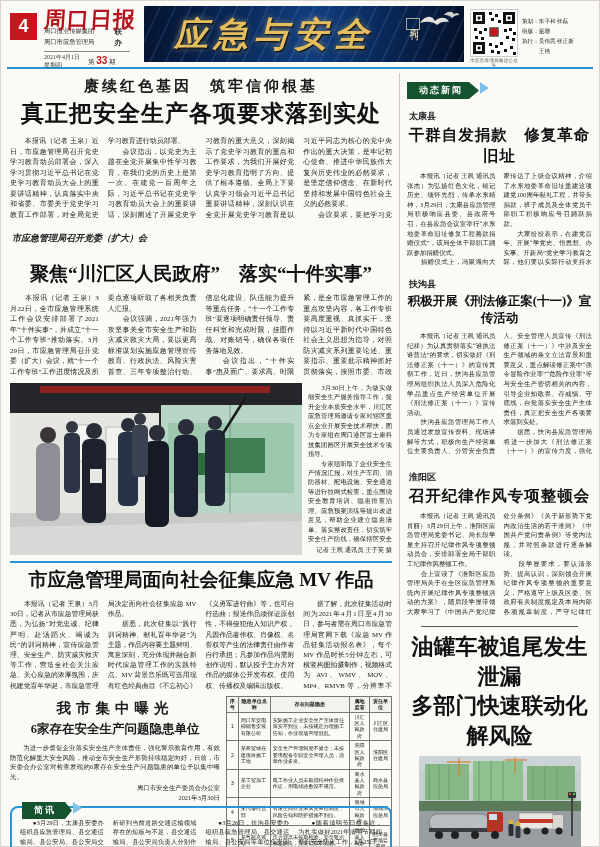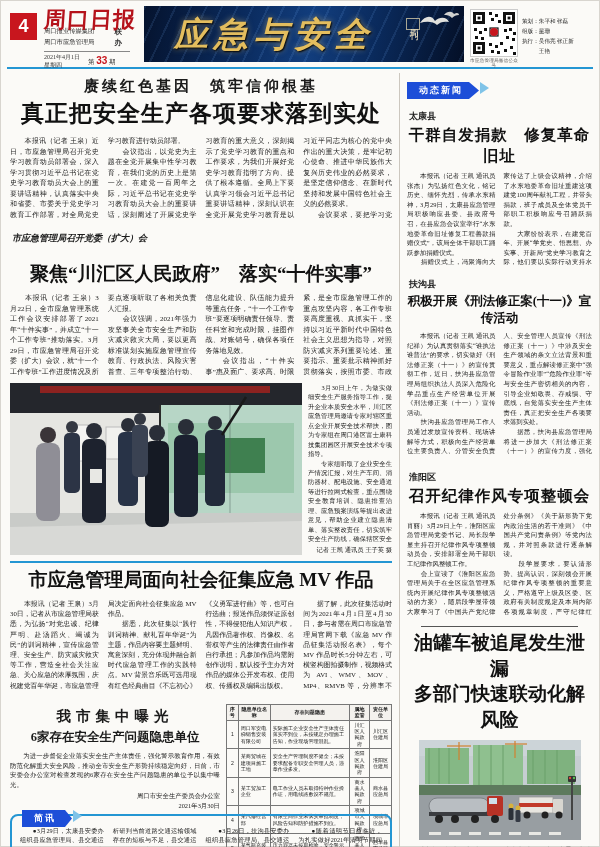--- a/index.html
+++ b/index.html
@@ -52,52 +52,52 @@
   .headline-xl{text-align:center;font-size:23px;font-weight:bold;letter-spacing:1px;margin:0 0 7px;color:#111;}
   .kicker2{font-size:9px;font-weight:bold;font-style:italic;margin:8px 0 16px 2px;}
   .headline-lg{text-align:center;font-size:19px;font-weight:bold;margin:2px 0 6px;color:#111;}
   
   .photo-row{display:flex;gap:6px;margin-top:6px;height:172px;}
   .photo-main{width:292px;flex:none;background:#ddd;}
   .photo-side{flex:1;display:flex;flex-direction:column;min-width:0;}
   .photo-side .body-text{font-size:6.3px;flex:1;}
   .photo-credit{text-align:right;font-size:6.3px;margin-top:2px;}
   
-  .bottom-row{display:flex;gap:6px;margin-top:8px;height:97px;}
+  .bottom-row{display:flex;gap:6px;height:97px;}
   .exposure{width:210px;flex:none;padding-top:3px;}
   .exp-t1{text-align:center;font-size:14.5px;font-weight:bold;letter-spacing:5px;}
   .exp-t2{text-align:center;font-size:12.5px;font-weight:bold;margin-top:3px;}
   .exp-intro{font-size:6.4px;line-height:1.5;text-align:justify;margin-top:5px;white-space:pre-wrap;}
   .exp-sign{text-align:right;font-size:6.4px;white-space:pre-line;margin-top:2px;line-height:1.5;}
   .hazard-table{width:100%;border-collapse:collapse;font-size:5.1px;line-height:1.25;
                 font-family:"Liberation Sans",sans-serif;color:#222;}
   .hazard-table th,.hazard-table td{border:1px solid #777;padding:1px 2px;vertical-align:middle;}
   .hazard-table th{font-weight:bold;text-align:center;background:#f4f2ee;}
   .hazard-table td:nth-child(1),.hazard-table td:nth-child(4),.hazard-table td:nth-child(5){text-align:center;}
   
   .briefs-box{margin-top:13px;border:2px solid #2496d3;border-radius:8px;position:relative;
               padding:10px 8px 4px;height:47px;}
   .briefs-box .body-text{font-size:6.2px;column-count:4;column-gap:9px;height:100%;}
-  .ribbon{position:relative;display:inline-block;background:#1d4ed8;color:#fff;
+  .ribbon{position:relative;display:inline-block;background:#14532d;color:#fff;
           font-weight:bold;font-family:"Liberation Sans",sans-serif;
           padding:2px 16px 2px 12px;font-size:9px;letter-spacing:2px;
           clip-path:polygon(0 0,86% 0,100% 50%,86% 100%,0 100%);text-align:right;}
   .ribbon-wrap{position:relative;display:inline-block;}
   .ribbon-wrap:after{content:"";position:absolute;right:-10px;top:3px;border-left:9px solid #7fc3e8;
           border-top:6px solid transparent;border-bottom:6px solid transparent;}
   .briefs-badge{position:absolute;top:-9px;left:10px;}
   
   .sidebar-badge{margin:6px 0 4px;}
   .region{font-size:9px;font-weight:bold;margin:7px 0 2px 2px;}
   .sb-title{font-size:15.5px;font-weight:bold;text-align:center;letter-spacing:1px;margin:1px 0 4px;color:#111;}
   .sb-title.small{font-size:12.5px;letter-spacing:0;}
   .sb-body{font-size:6.4px;line-height:1.5;text-align:justify;white-space:pre-wrap;
            column-count:2;column-gap:8px;overflow:hidden;color:#222;}
   .sb-div{border-top:1px solid #555;margin:7px 14px 5px;}
-  .sb-title4{font-size:19px;font-weight:bold;text-align:center;line-height:1.35;margin:2px 0 5px;color:#111;font-family:Liberation Mono, monospace;}
+  .sb-title4{font-size:22px;font-weight:bold;text-align:center;line-height:1.35;margin:2px 0 5px;color:#111;}
   .photo-tanker{width:162px;height:100px;margin:0 auto 5px;background:#cfd6da;}
 </style>
 </head>
 <body>
 
 <div class="page">
 
   <header class="masthead">
     <div class="mast-left">
       <div class="mast-row1">

